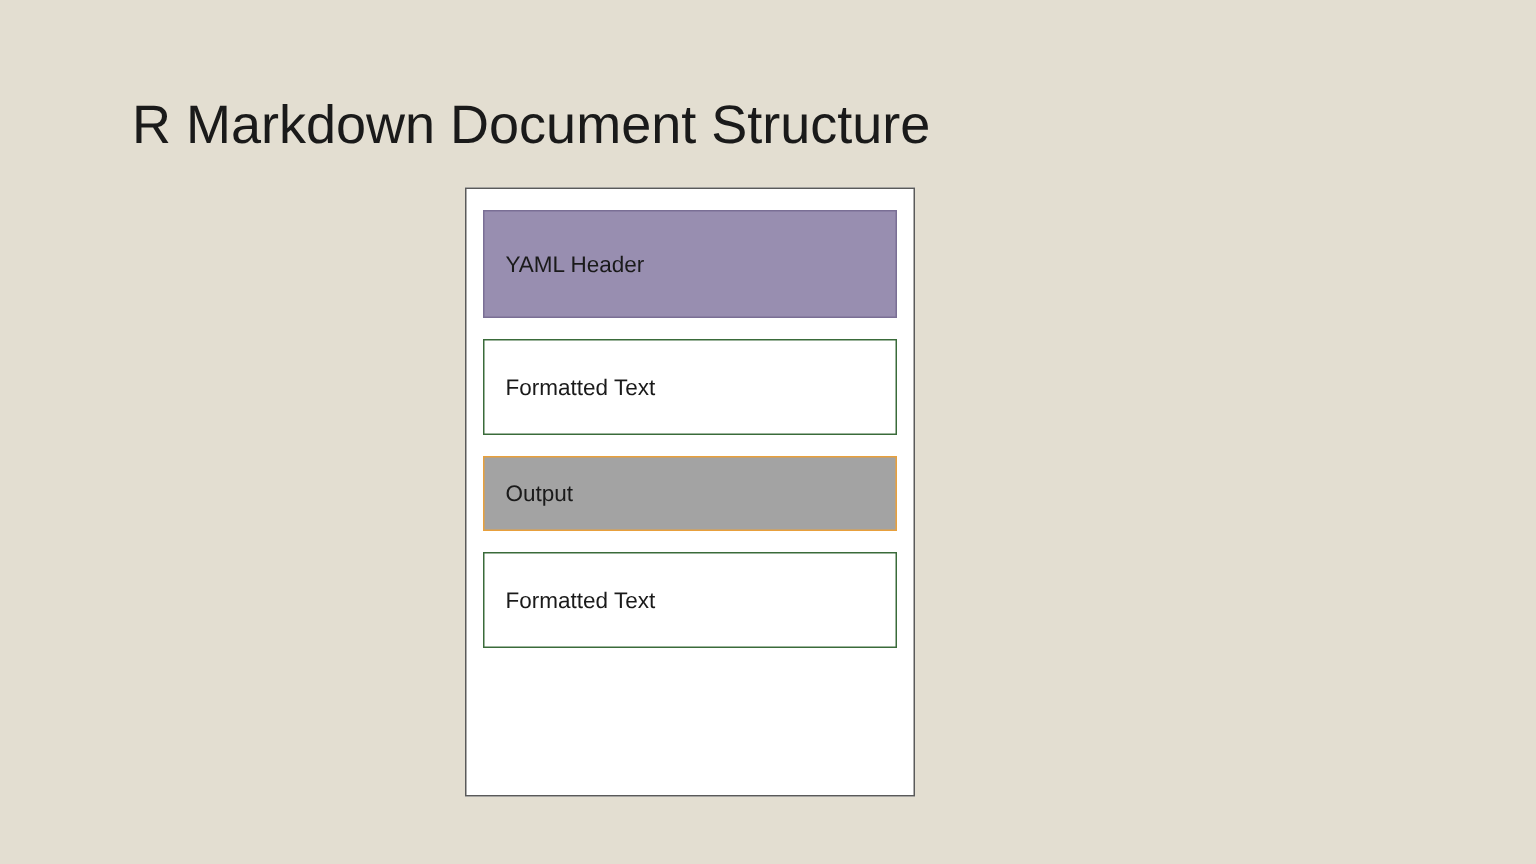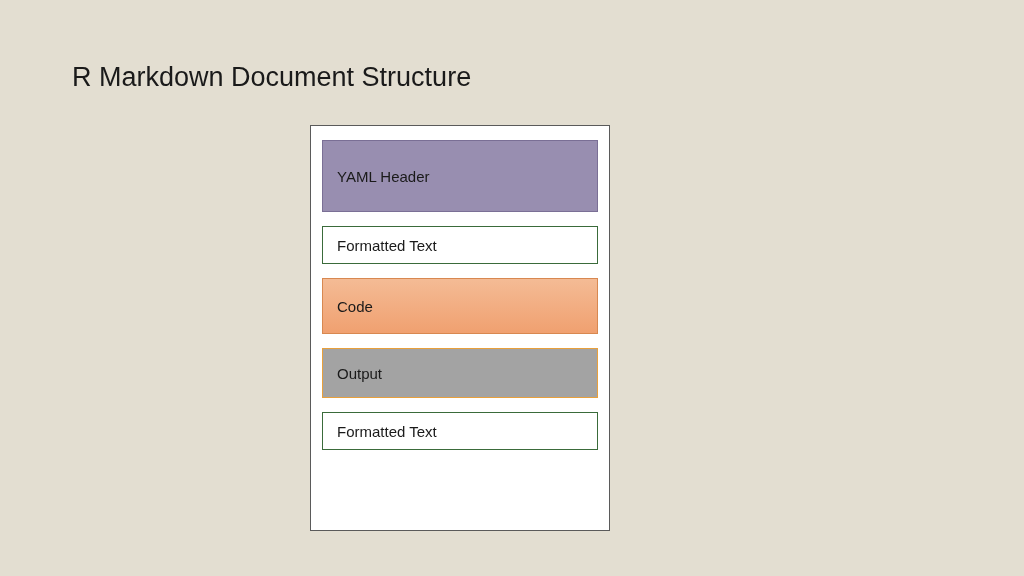--- a/index.html
+++ b/index.html
@@ -11,22 +11,22 @@
       width: 1024px;
       height: 576px;
       background-color: #e3ded1;
       font-family: "Segoe UI", Arial, sans-serif;
       position: relative;
       overflow: hidden;
     }
     .slide-title {
       position: absolute;
       top: 62px;
-      left: 72px;
-      font-size: 27px;
+      left: 88px;
+      font-size: 36px;
       font-weight: 400;
       color: #1a1a1a;
     }
     .document-frame {
       position: absolute;
       top: 125px;
       left: 310px;
       width: 300px;
       height: 406px;
       background-color: #ffffff;
@@ -45,21 +45,21 @@
       border: 1px solid;
       display: flex;
       align-items: center;
     }
     .yaml-header {
       height: 72px;
       background-color: #988eb0;
       border-color: #7a6f95;
     }
     .formatted-text {
-      height: 38px;
+      height: 64px;
       background-color: #ffffff;
       border-color: #3a6b3a;
     }
     .code-block {
       height: 56px;
       background: linear-gradient(to bottom, #f4bb95, #f0a070);
       border-color: #d88850;
     }
     .output-block {
       height: 50px;
@@ -68,16 +68,15 @@
     }
   </style>
 </head>
 <body>
 
 <h1 class="slide-title">R Markdown Document Structure</h1>
 
 <div class="document-frame">
   <div class="section-box yaml-header">YAML Header</div>
   <div class="section-box formatted-text">Formatted Text</div>
-  <div class="section-box code-block">Code</div>
   <div class="section-box output-block">Output</div>
   <div class="section-box formatted-text">Formatted Text</div>
 </div>
 
 </body></html>

